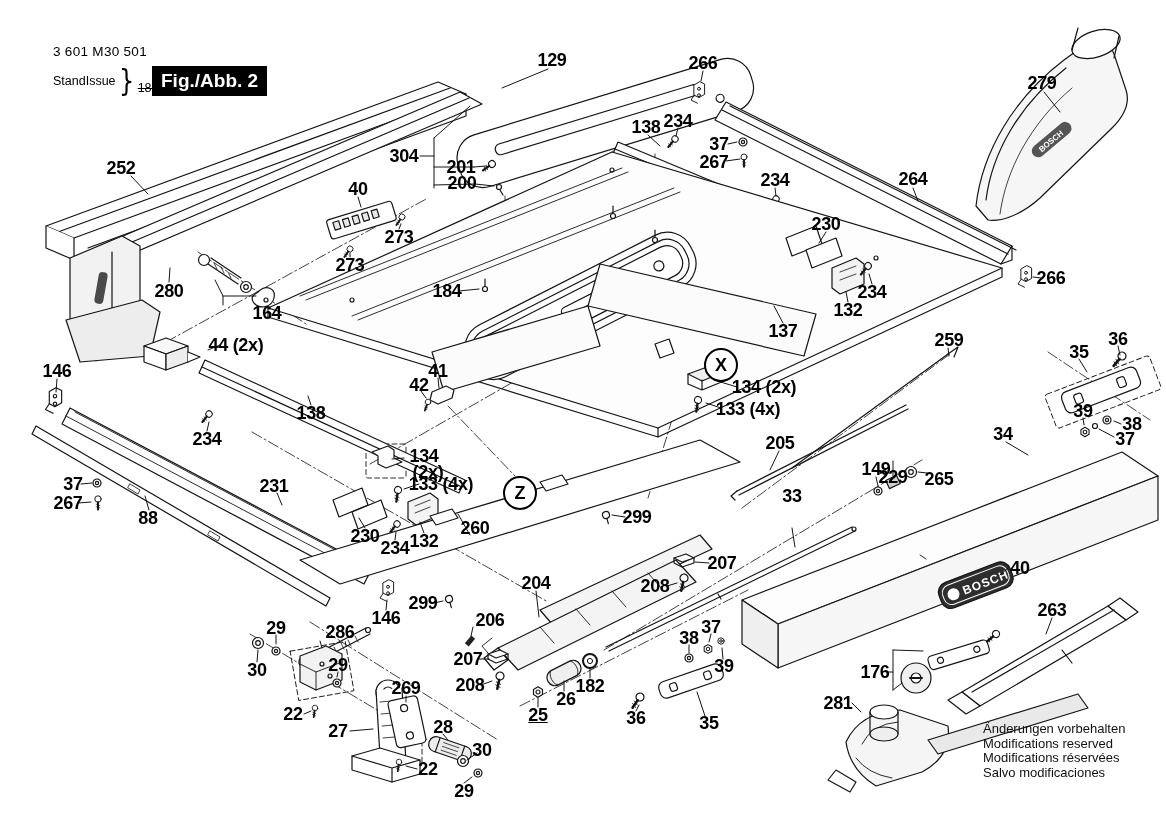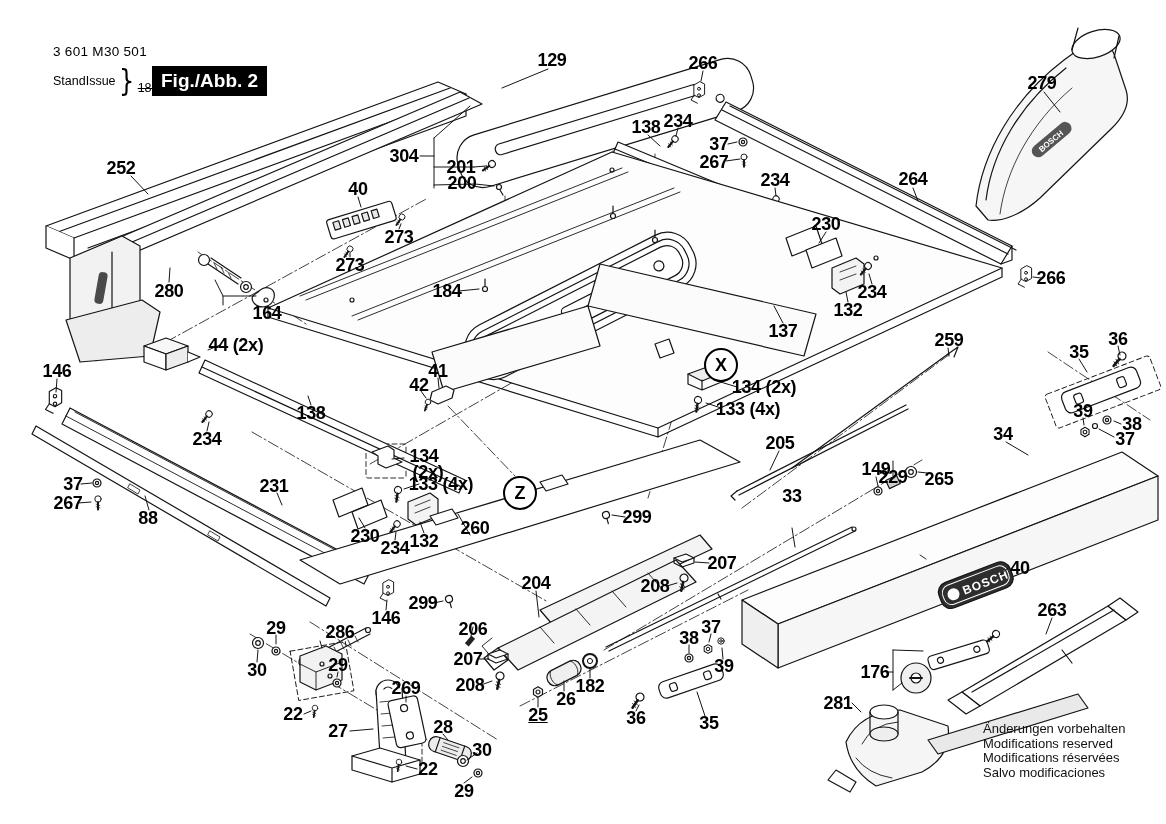--- a/index.html
+++ b/index.html
@@ -460,21 +460,21 @@
       <div class="plabel" style="left: 475px; top: 528px;">260</div>
       <div class="plabel" style="left: 637px; top: 517px;">299</div>
       <div class="plabel" style="left: 780px; top: 443px;">205</div>
       <div class="plabel" style="left: 893px; top: 477px;">229</div>
       <div class="plabel" style="left: 876px; top: 469px;">149</div>
       <div class="plabel" style="left: 939px; top: 479px;">265</div>
       <div class="plabel" style="left: 792px; top: 496px;">33</div>
       <div class="plabel" style="left: 536px; top: 583px;">204</div>
       <div class="plabel" style="left: 655px; top: 586px;">208</div>
       <div class="plabel" style="left: 722px; top: 563px;">207</div>
-      <div class="plabel" style="left: 473px; top: 620px; margin-top: 9px;">206</div>
+      <div class="plabel" style="left: 490px; top: 620px;">206</div>
       <div class="plabel" style="left: 468px; top: 659px;">207</div>
       <div class="plabel" style="left: 470px; top: 685px;">208</div>
       <div class="plabel" style="left: 423px; top: 603px;">299</div>
       <div class="plabel" style="left: 386px; top: 618px;">146</div>
       <div class="plabel" style="left: 276px; top: 628px;">29</div>
       <div class="plabel" style="left: 320px; top: 632px; margin-left: 20px;">286</div>
       <div class="plabel" style="left: 257px; top: 670px;">30</div>
       <div class="plabel" style="left: 338px; top: 665px;">29</div>
       <div class="plabel" style="left: 293px; top: 714px;">22</div>
       <div class="plabel" style="left: 338px; top: 731px;">27</div>

